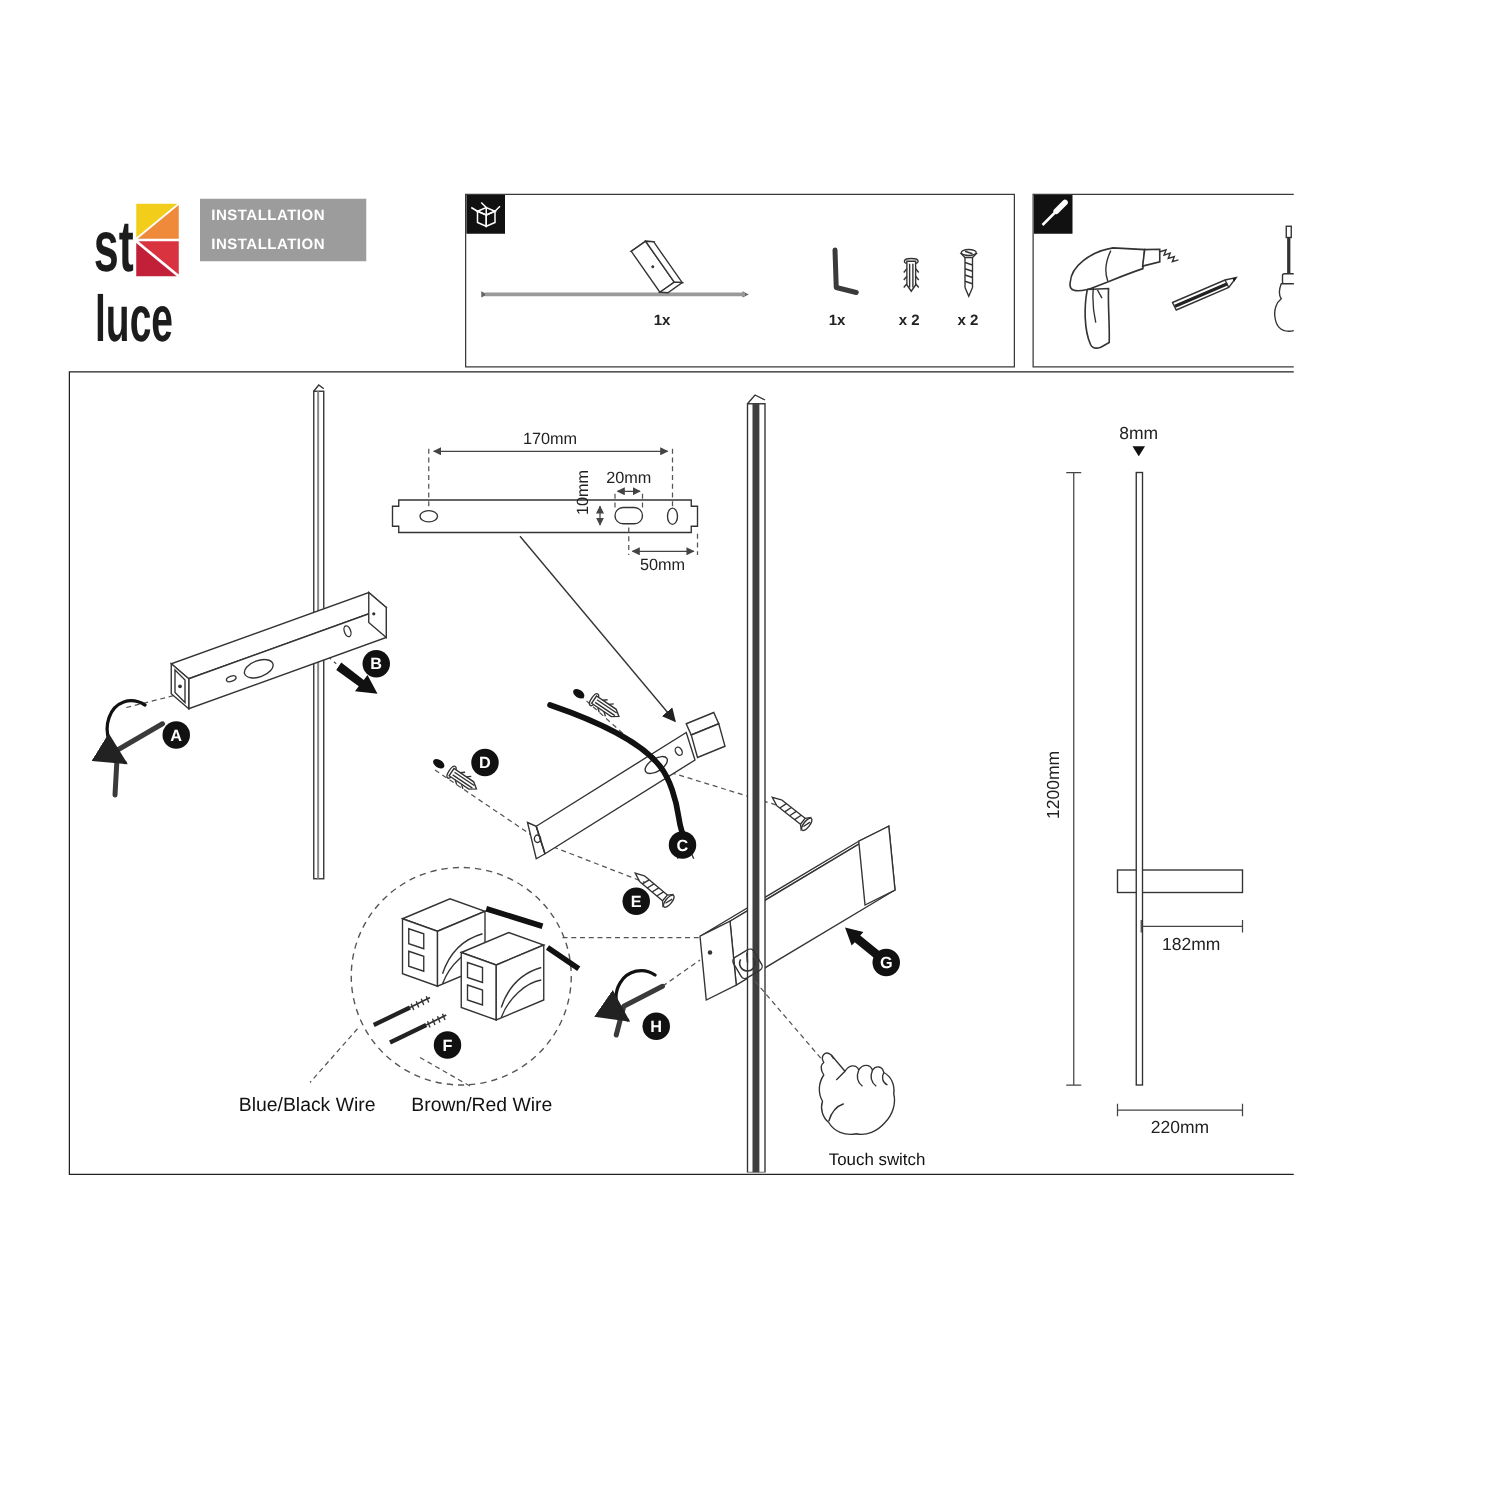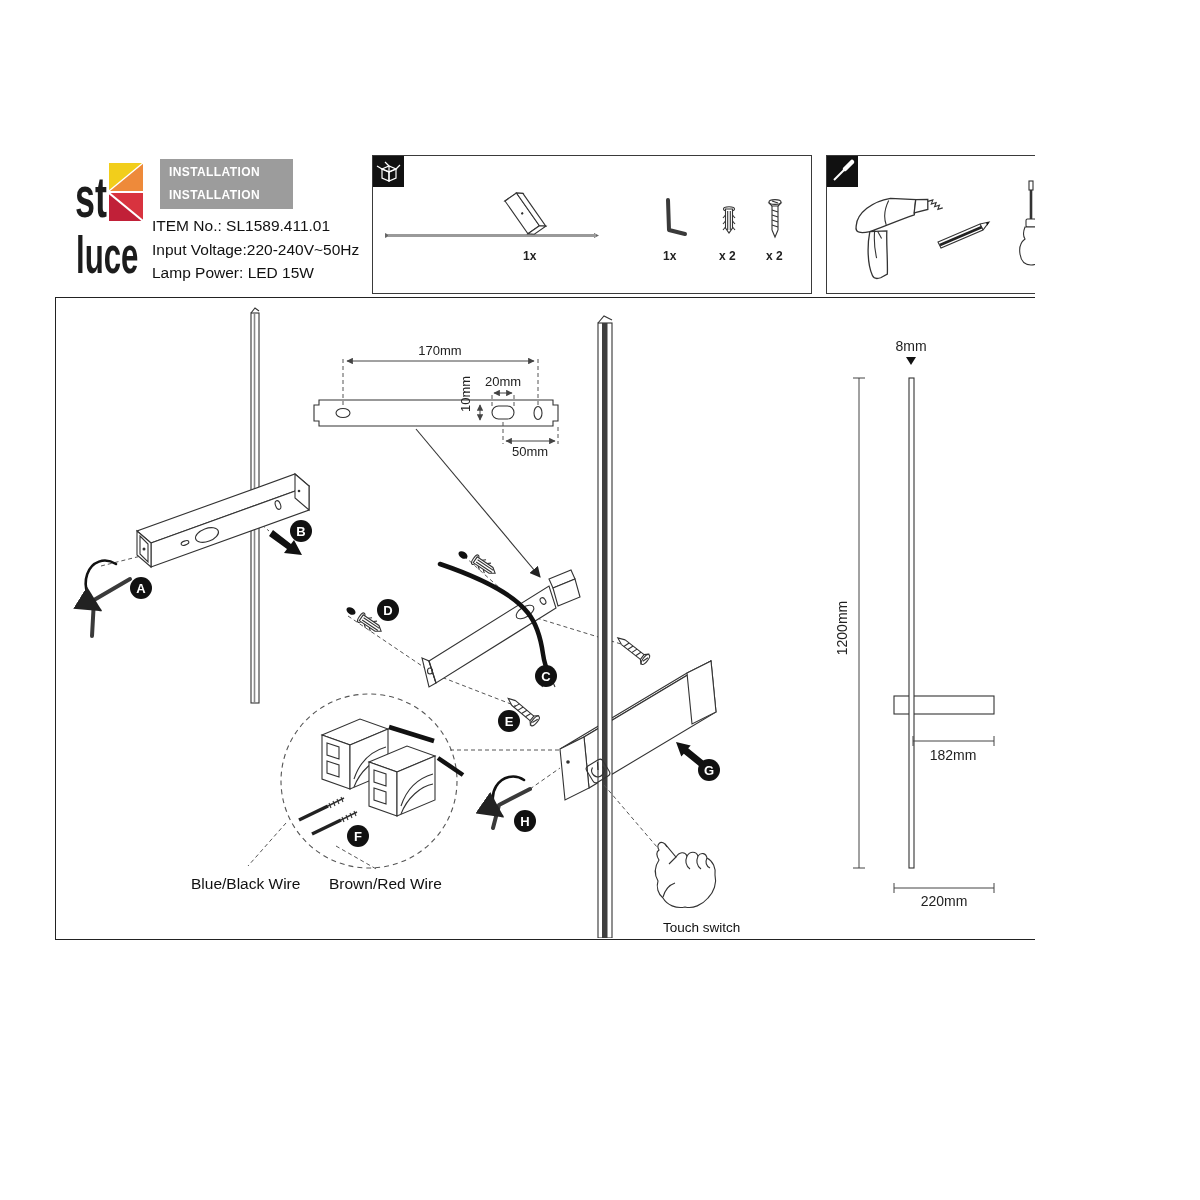--- a/index.html
+++ b/index.html
@@ -45,25 +45,20 @@
       <polygon points="39,39 73,39 73,67" fill="#D8333F"></polygon>
       <polygon points="39,39 73,67 39,67" fill="#C12038"></polygon>
       <line x1="39" y1="39" x2="73" y2="67" stroke="#fff" stroke-width="2.2"></line>
     </g>
   </svg>
 
   <div class="abs title-box" style="left:160px;top:147px;width:115px;">
     <div>INSTALLATION</div>
     <div>INSTALLATION</div>
   </div>
-  <div class="abs info" style="left:152px;top:202px;">
-    <div>ITEM No.: SL1589.411.01</div>
-    <div>Input Voltage:220-240V~50Hz</div>
-    <div>Lamp Power: LED 15W</div>
-  </div>
 
   <div class="abs pkg-box" style="left:372px;top:143px;width:440px;height:139px;text-decoration:underline;">
     <svg width="438" height="137" viewBox="0 0 438 137">
       <g>
         <rect x="0" y="0" width="31" height="31" class="blk"></rect>
         <g stroke="#fff" stroke-width="1.2" fill="none">
           <polygon points="9,13 16,10 23,13 16,16"></polygon>
           <polygon points="9,13 9,22 16,25 16,16"></polygon>
           <polygon points="23,13 23,22 16,25 16,16"></polygon>
           <path d="M9,13 L4,10 M16,10 L12,6 M23,13 L27,9 M16,16 L16,10"></path>

